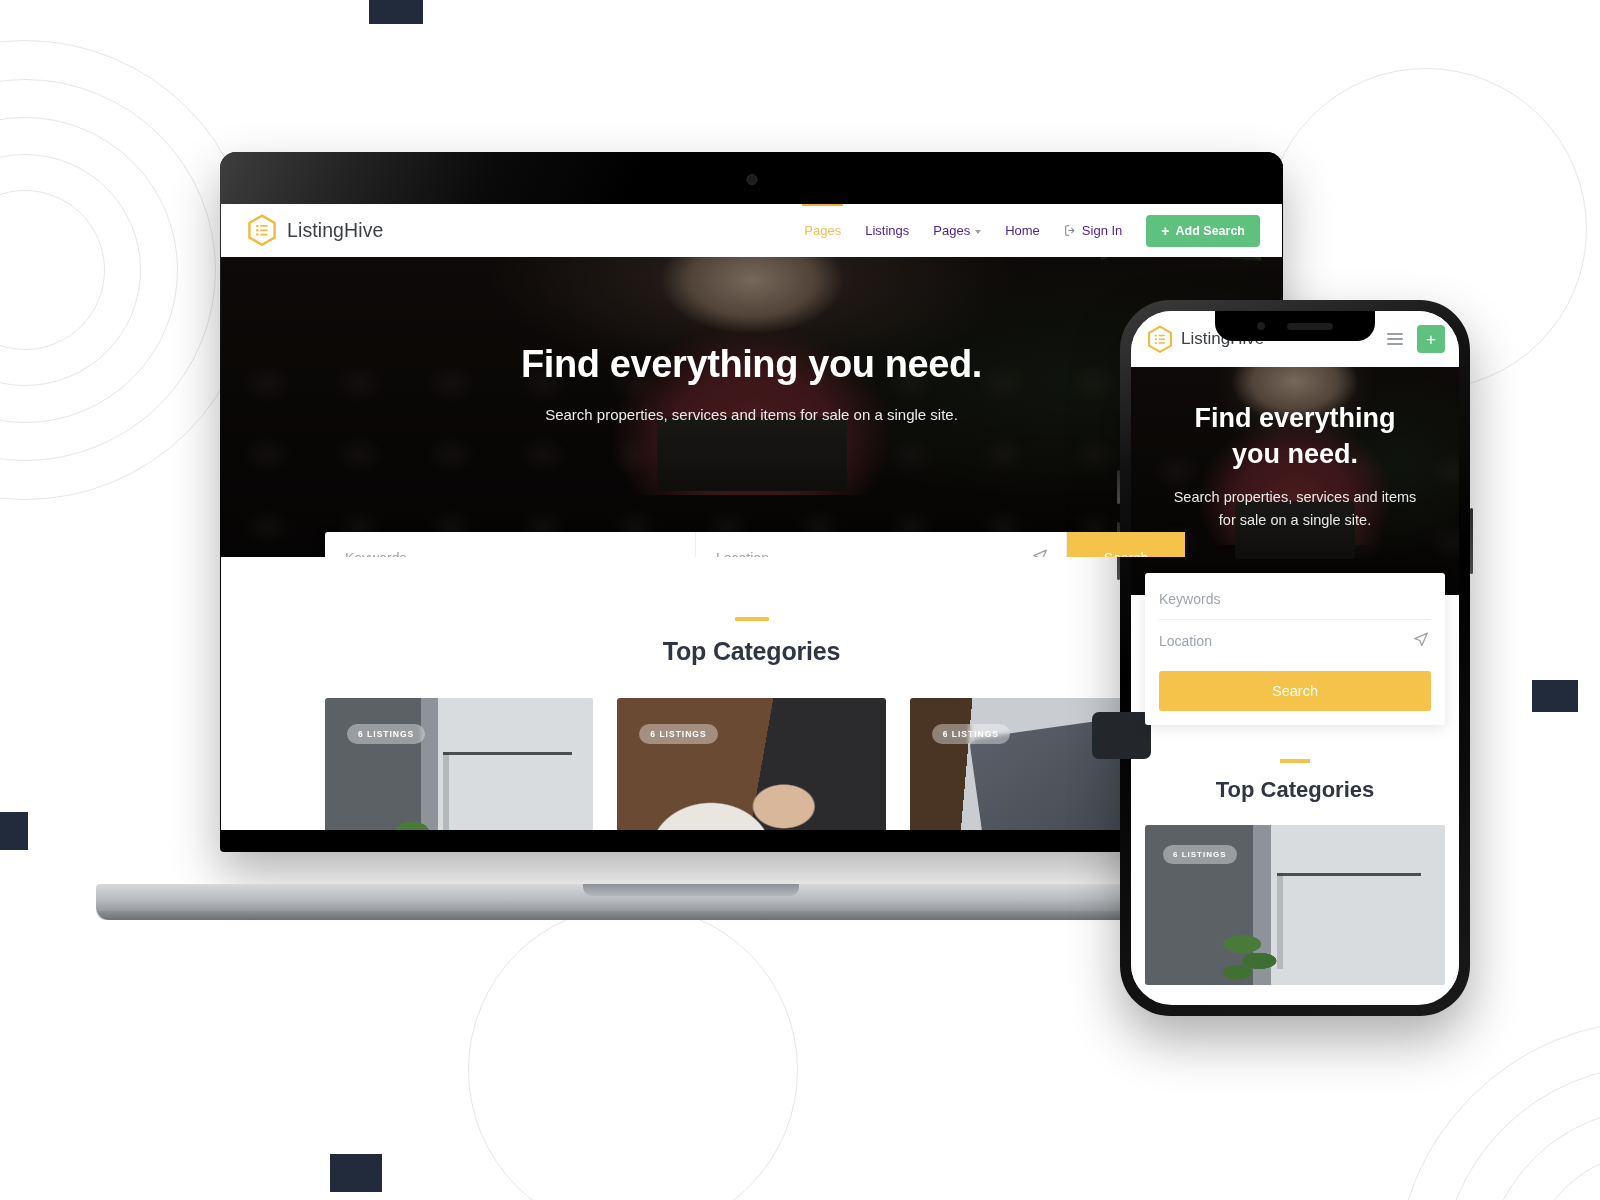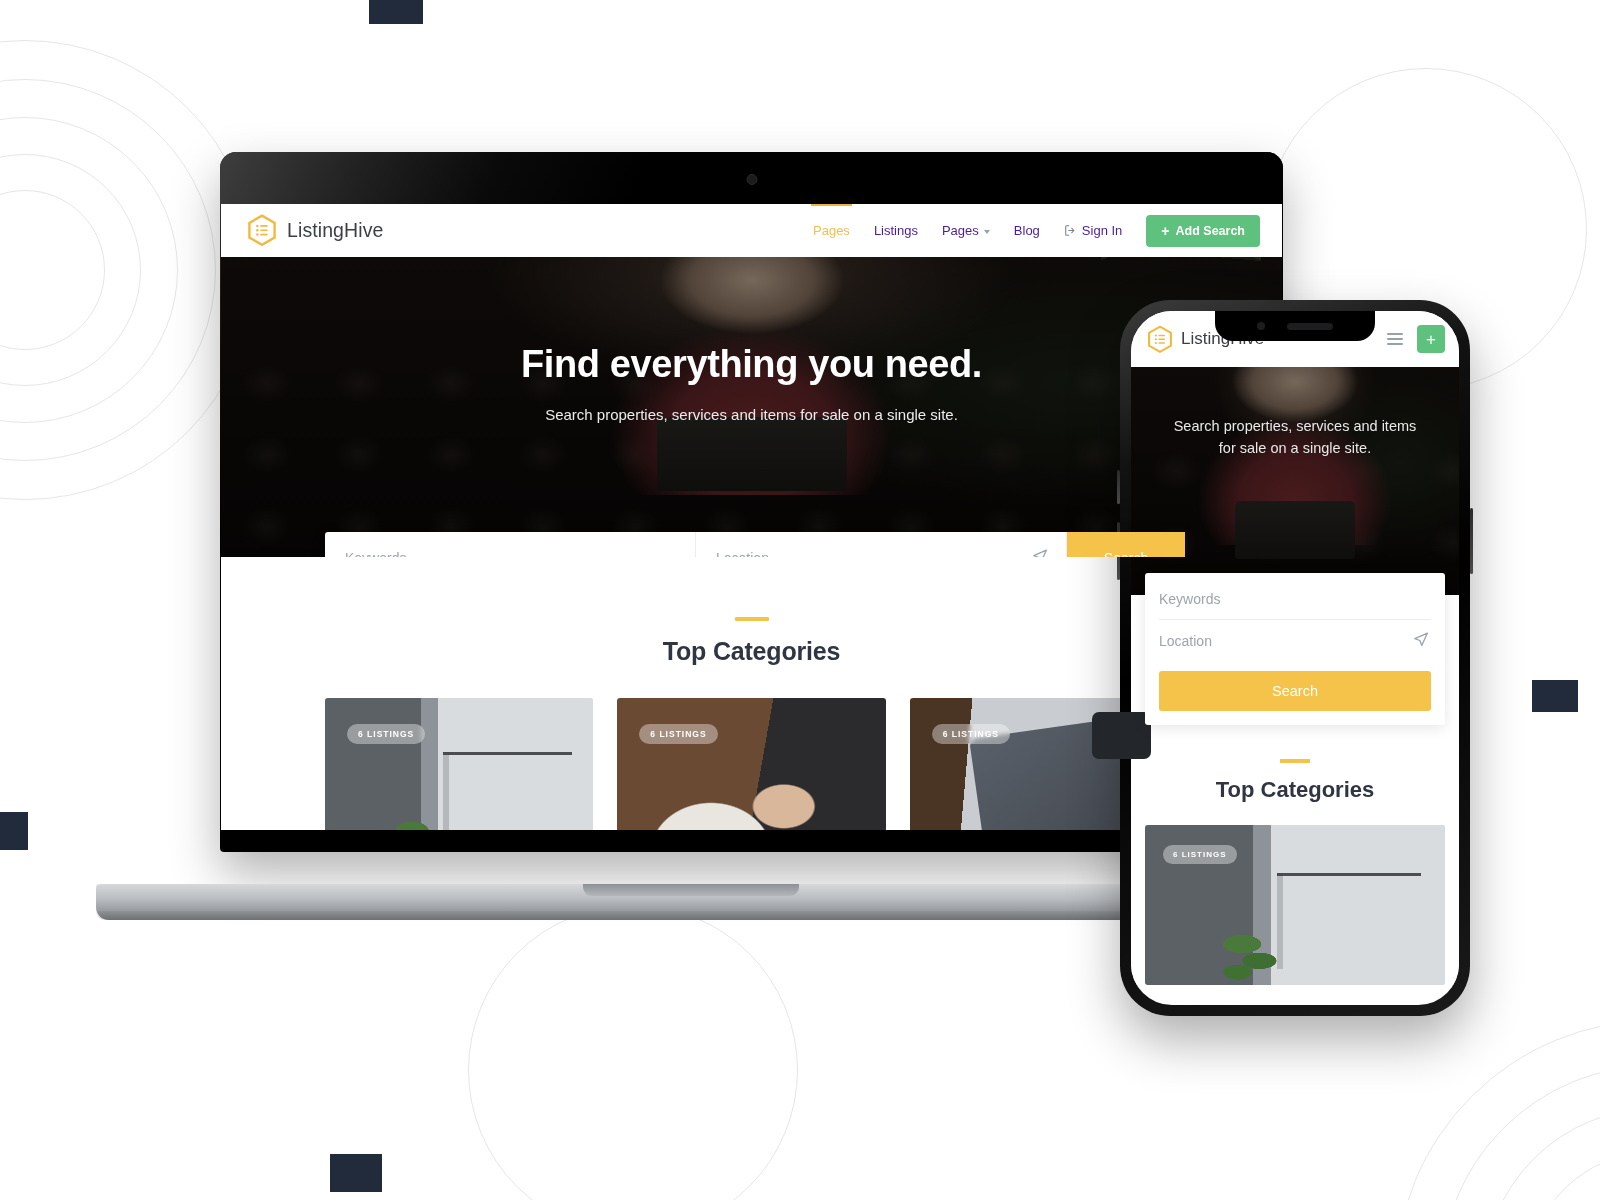--- a/index.html
+++ b/index.html
@@ -420,21 +420,21 @@
             <span>Pages</span>
           </a>
           <a class="nav-link">
             <span>Listings</span>
           </a>
           <a class="nav-link">
             <span>Pages</span>
             <span class="caret"></span>
           </a>
           <a class="nav-link">
-            <span>Blog</span>
+            <span>Home</span>
           </a>
           <a class="nav-link">
             <svg width="13" height="13" viewBox="0 0 16 16">
               <path d="M6.4 2.2H3.1a1 1 0 0 0-1 1v9.6a1 1 0 0 0 1 1h3.3" fill="none" stroke="#7d838b" stroke-width="1.3"></path>
               <path d="M9.4 5.2l2.8 2.8-2.8 2.8M12 8H6" fill="none" stroke="#7d838b" stroke-width="1.3" stroke-linecap="round" stroke-linejoin="round"></path>
             </svg>
             <span>Sign In</span>
           </a>
           <div class="btn-add">
             <span class="plus-g">+</span>
@@ -548,20 +548,24 @@
       <div class="m-hero">
         <div class="hero-photo">
           <div class="hp-bg"></div>
           <div class="hp-tufted"></div>
           <div class="hp-person" style="width:200px;height:190px;"></div>
           <div class="hp-laptop" style="width:120px;height:58px;bottom:16%;"></div>
         </div>
         <div class="hero-scrim"></div>
 
         <div class="m-hero-content">
+          <h1 class="m-hero-title">
+            <span>Find everything</span><br>
+            <span>you need.</span>
+          </h1>
           <p class="m-hero-sub">
             <span>Search properties, services and items</span><br>
             <span>for sale on a single site.</span>
           </p>
         </div>
       </div>
 
       <div class="m-search">
         <div class="m-field">
           <span>Keywords</span>

